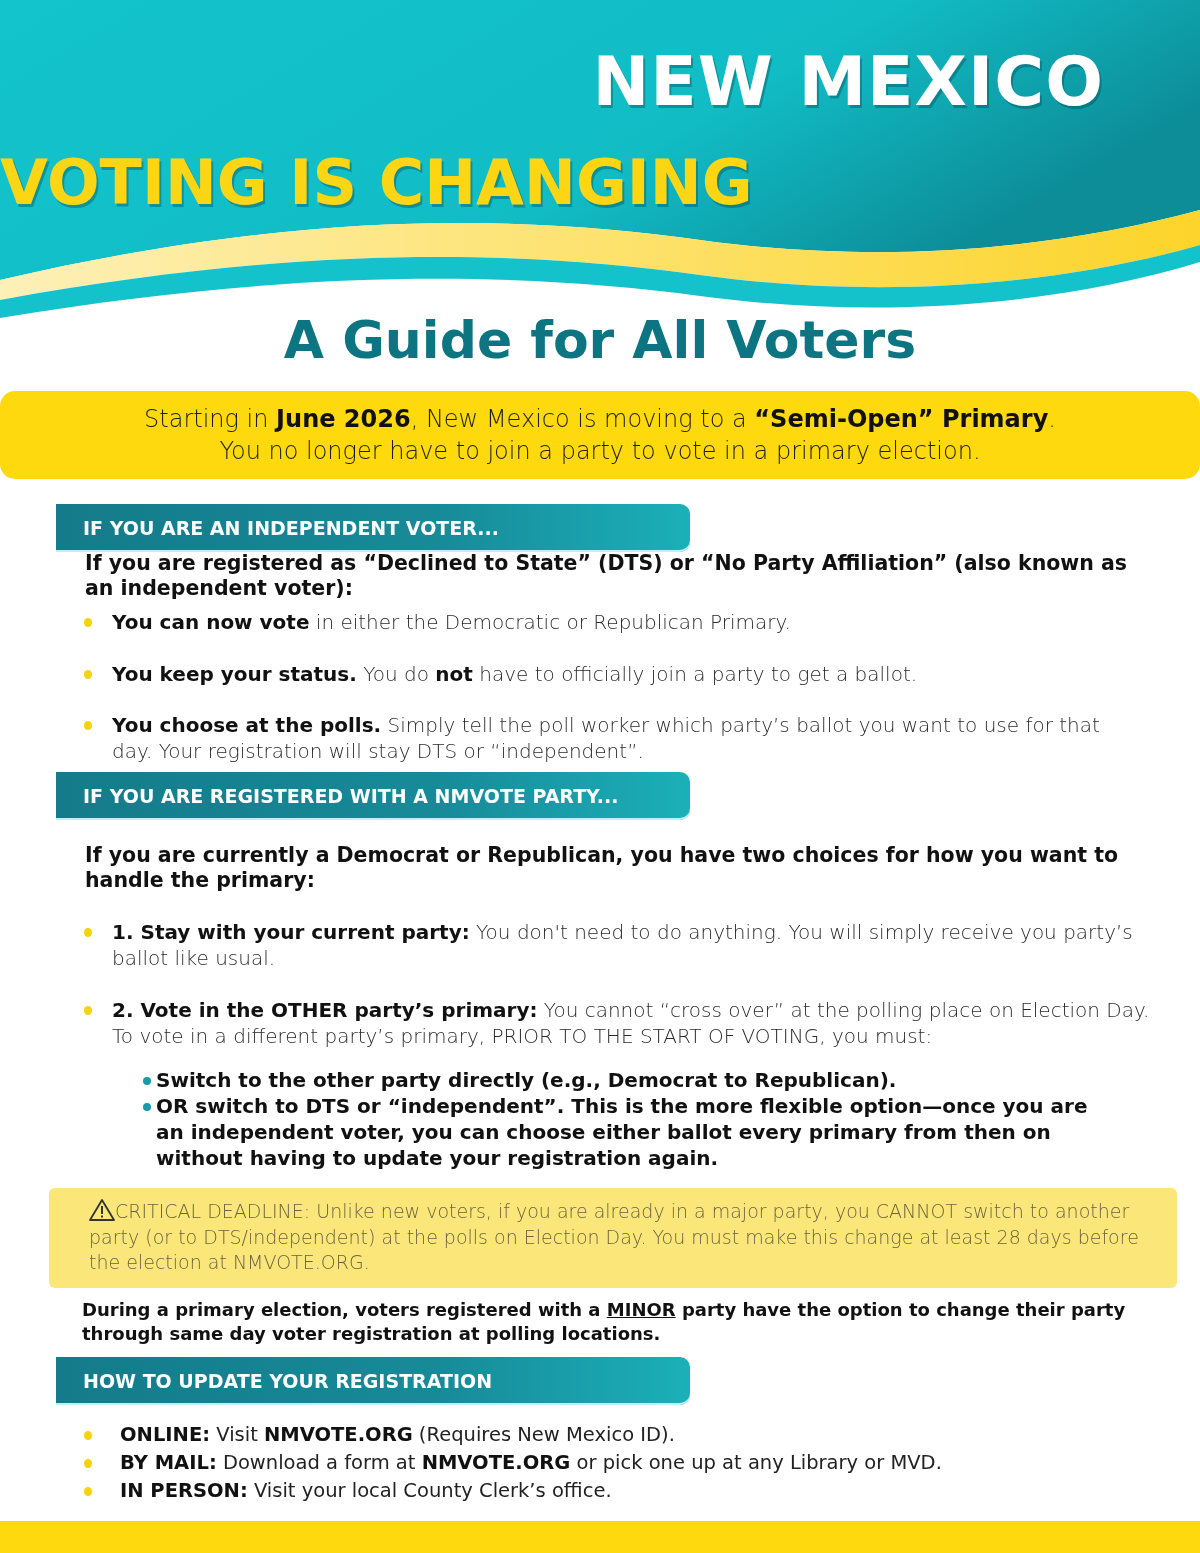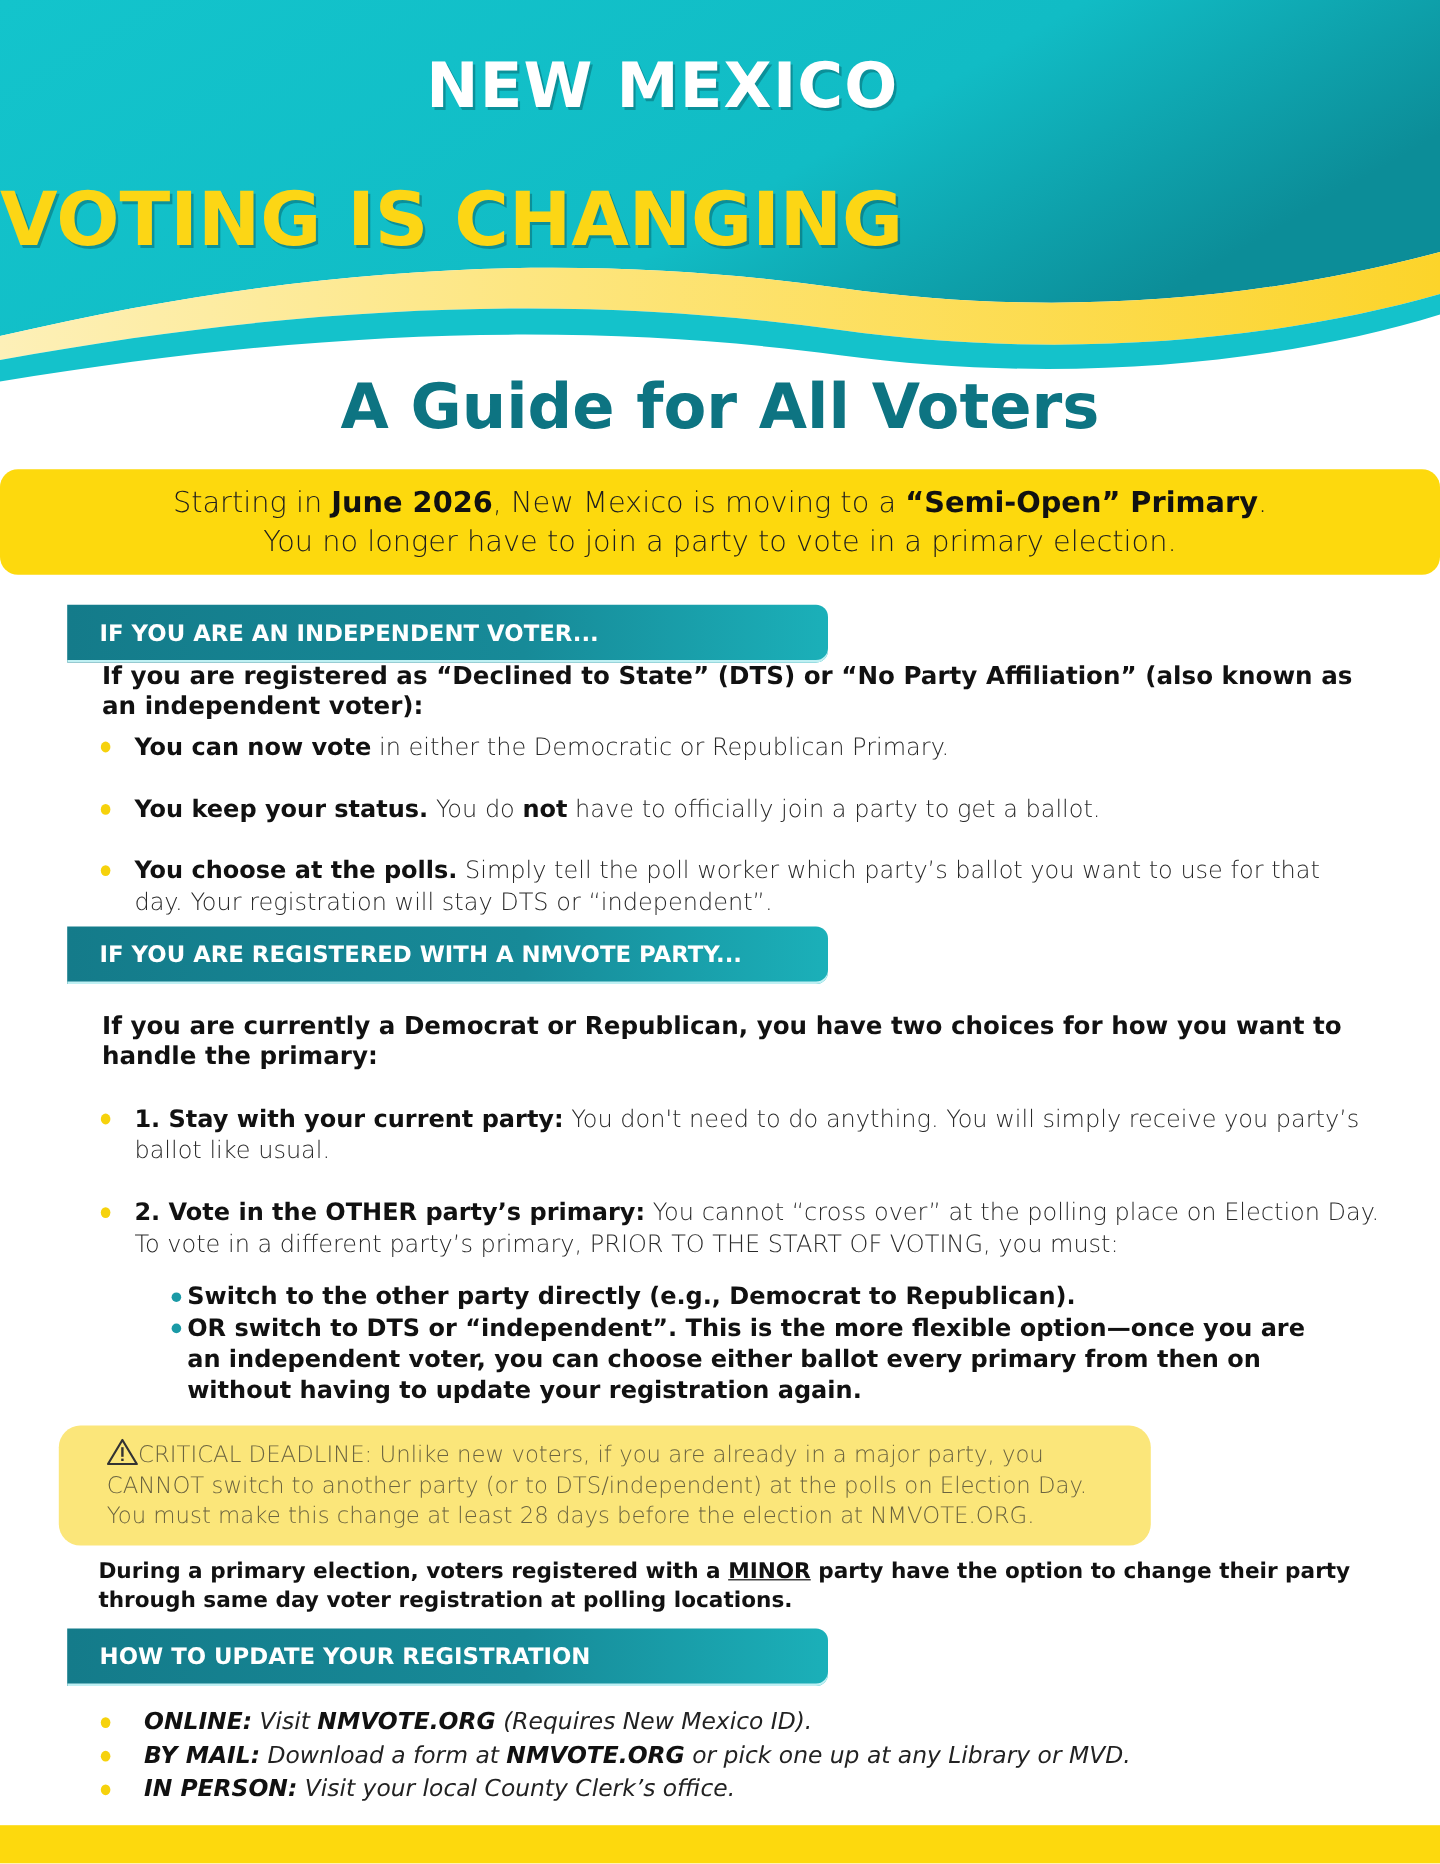--- a/index.html
+++ b/index.html
@@ -2,22 +2,22 @@
 <html><head>
 <meta charset="utf-8">
 <style>
   html, body { margin: 0; padding: 0; background: #ffffff; }
   body { width: 1200px; height: 1553px; position: relative; overflow: hidden;
          font-family: "Liberation Sans", "DejaVu Sans", sans-serif; color: #1a1a1a; }
 
   
   .header { position: absolute; left: 0; top: 0; width: 1200px; height: 330px; }
   .header svg { position: absolute; left: 0; top: 0; }
-  .title-main { position: absolute; left: 0; width: 1104px; top: 42px; text-align: center;
-                font-family: "DejaVu Sans", sans-serif; font-weight: bold; font-size: 52px;
+  .title-main { position: absolute; left: 0; width: 1104px; top: 42px; text-align: right;
+                font-family: "DejaVu Sans", sans-serif; font-weight: bold; font-size: 68px;
                 letter-spacing: 1px; color: #ffffff;
                 text-shadow: 2px 3px 0 rgba(0,60,70,0.35); }
   .title-sub { position: absolute; left: 0; width: 1016px; top: 146px; 
                font-family: "DejaVu Sans", sans-serif; font-weight: bold; font-size: 62px;
                color: #fcd615; text-shadow: 2px 3px 0 rgba(0,60,70,0.35); }
 
   .guide-title { position: absolute; left: 0; width: 1200px; top: 310px; text-align: center;
                  font-family: "DejaVu Sans", sans-serif; font-weight: bold; font-size: 52px;
                  color: #0d7482; }
 
@@ -48,34 +48,34 @@
   .bullet b { color: #111; }
   .bullet .light { font-weight: 300; }
 
   .sub-bullets { position: absolute; left: 141px; width: 960px; font-family: "DejaVu Sans", sans-serif;
                  font-weight: bold; font-size: 20px; line-height: 26px; color: #111; }
   .sub-bullet { position: relative; padding-left: 15px; }
   .sub-bullet .tdot { position: absolute; left: 2px; top: 10px; width: 8px; height: 8px;
                       border-radius: 50%; background: #1a9aa6; }
 
   
-  .deadline { position: absolute; left: 49px; top: 1188px; width: 910px; height: 100px;
-              background: #fbe67a; border-radius: 18px; box-sizing: border-box;
+  .deadline { position: absolute; left: 49px; top: 1188px; width: 1128px; height: 100px;
+              background: #fbe67a; border-radius: 6px; box-sizing: border-box;
               padding: 11px 20px 0 40px; font-family: "DejaVu Sans", sans-serif; font-size: 19px;
               line-height: 25.5px; color: #6b6440; font-weight: 300; }
   .deadline .warn { display: inline-block; width: 26px; height: 22px; vertical-align: -3px; }
 
   .minor-note { position: absolute; left: 82px; top: 1298px; width: 1060px;
                 font-family: "DejaVu Sans", sans-serif; font-weight: bold; font-size: 18px;
                 line-height: 24px; color: #111; }
   .minor-note u { text-decoration: underline; }
 
   .reg-list { position: absolute; left: 84px; top: 1421px; width: 1060px;
               font-family: "DejaVu Sans", sans-serif; font-size: 19.5px; line-height: 28px; color: #222; }
-  .reg-item { position: relative; padding-left: 36px; font-style: italic; }
+  .reg-item { position: relative; padding-left: 36px; }
   .reg-item .dot { position: absolute; left: 0; top: 10px; width: 8px; height: 9px; border-radius: 50%;
                    background: #f6d20c; }
   .reg-item b { color: #111; }
 
   .footer-bar { position: absolute; left: 0; top: 1521px; width: 1200px; height: 32px;
                 background: #fdd90d; }
 </style>
 </head>
 <body>
 

